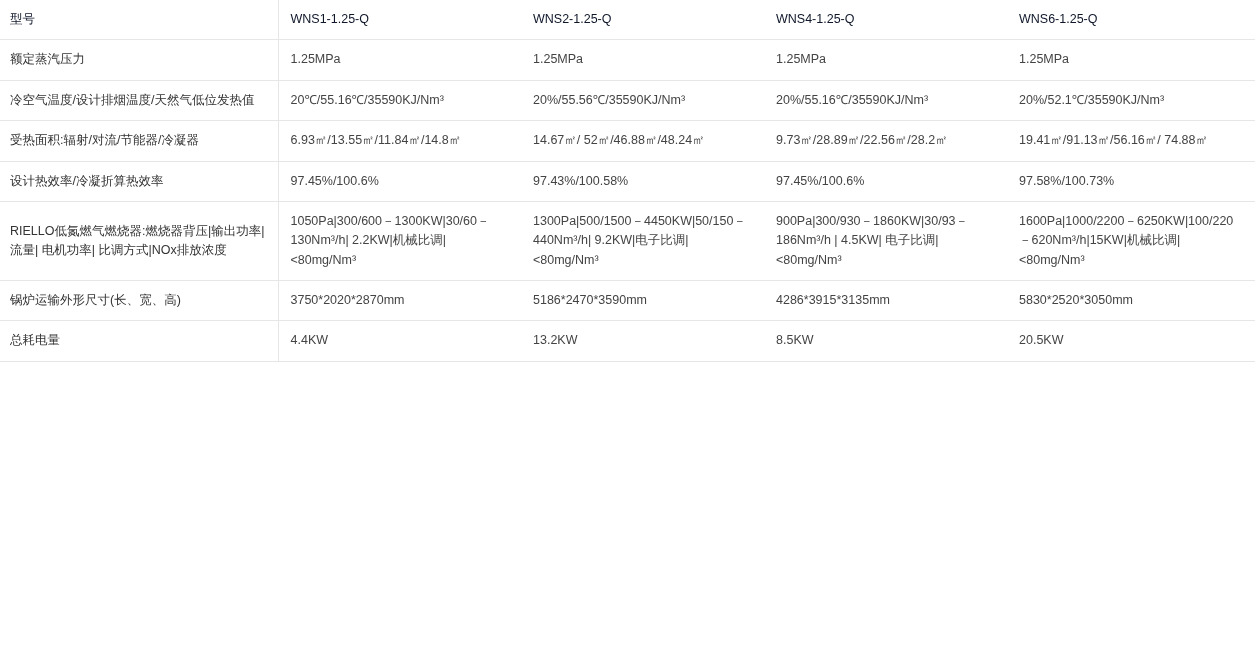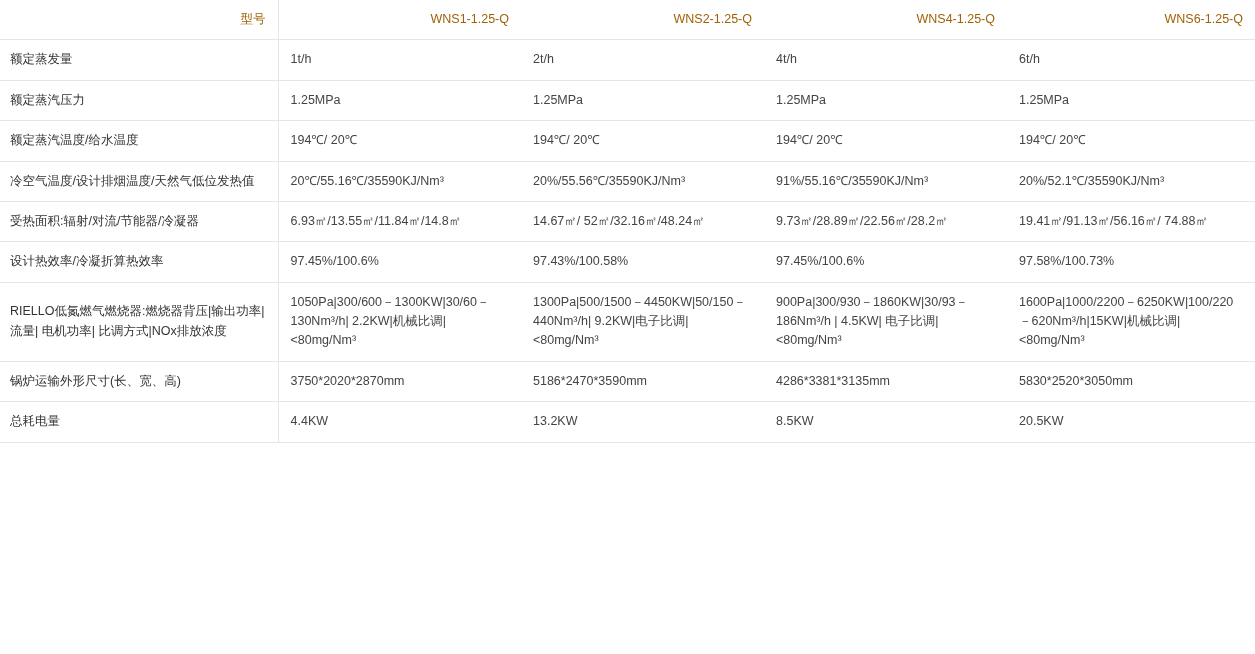--- a/index.html
+++ b/index.html
@@ -32,23 +32,22 @@
     line-height: 1.55;
     color: #444444;
     word-break: break-word;
   }
   table.spec-table td.label {
     border-right: 1px solid #e6e6e6;
     color: #333333;
     padding-left: 10px;
   }
   table.spec-table tr.head td {
-    color: #a16207;
+    color: #0f172a;
     font-weight: normal;
-    text-align: right;
   }
   table.spec-table tr:last-child td {
     border-bottom: 1px solid #e6e6e6;
   }
   .nowrap-cell { white-space: normal; }
 </style>
 </head>
 <body>
 
 <table class="spec-table">
@@ -61,59 +60,45 @@
   </colgroup>
   <tbody>
     <tr class="head">
       <td class="label">型号</td>
       <td>WNS1-1.25-Q</td>
       <td>WNS2-1.25-Q</td>
       <td>WNS4-1.25-Q</td>
       <td>WNS6-1.25-Q</td>
     </tr>
 
-    <tr>
-      <td class="label">额定蒸发量</td>
-      <td>1t/h</td>
-      <td>2t/h</td>
-      <td>4t/h</td>
-      <td>6t/h</td>
-    </tr>
 
     <tr>
       <td class="label">额定蒸汽压力</td>
       <td>1.25MPa</td>
       <td>1.25MPa</td>
       <td>1.25MPa</td>
       <td>1.25MPa</td>
     </tr>
 
-    <tr>
-      <td class="label">额定蒸汽温度/给水温度</td>
-      <td>194℃/ 20℃</td>
-      <td>194℃/ 20℃</td>
-      <td>194℃/ 20℃</td>
-      <td>194℃/ 20℃</td>
-    </tr>
 
 
 
 
     <tr>
       <td class="label">冷空气温度/设计排烟温度/天然气低位发热值</td>
       <td>20℃/55.16℃/35590KJ/Nm³</td>
       <td>20%/55.56℃/35590KJ/Nm³</td>
-      <td>91%/55.16℃/35590KJ/Nm³</td>
+      <td>20%/55.16℃/35590KJ/Nm³</td>
       <td>20%/52.1℃/35590KJ/Nm³</td>
     </tr>
 
     <tr>
       <td class="label">受热面积:辐射/对流/节能器/冷凝器</td>
       <td>6.93㎡/13.55㎡/11.84㎡/14.8㎡</td>
-      <td>14.67㎡/ 52㎡/32.16㎡/48.24㎡</td>
+      <td>14.67㎡/ 52㎡/46.88㎡/48.24㎡</td>
       <td>9.73㎡/28.89㎡/22.56㎡/28.2㎡</td>
       <td>19.41㎡/91.13㎡/56.16㎡/ 74.88㎡</td>
     </tr>
 
 
     <tr>
       <td class="label">设计热效率/冷凝折算热效率</td>
       <td>97.45%/100.6%</td>
       <td>97.43%/100.58%</td>
       <td>97.45%/100.6%</td>
@@ -126,21 +111,21 @@
       <td class="nowrap-cell">1300Pa|500/1500－4450KW|50/150－440Nm³/h| 9.2KW|电子比调| &lt;80mg/Nm³</td>
       <td class="nowrap-cell">900Pa|300/930－1860KW|30/93－186Nm³/h | 4.5KW| 电子比调|&lt;80mg/Nm³</td>
       <td class="nowrap-cell">1600Pa|1000/2200－6250KW|100/220－620Nm³/h|15KW|机械比调| &lt;80mg/Nm³</td>
     </tr>
 
 
     <tr>
       <td class="label">锅炉运输外形尺寸(长、宽、高)</td>
       <td>3750*2020*2870mm</td>
       <td>5186*2470*3590mm</td>
-      <td>4286*3381*3135mm</td>
+      <td>4286*3915*3135mm</td>
       <td>5830*2520*3050mm</td>
     </tr>
 
 
     <tr>
       <td class="label">总耗电量</td>
       <td>4.4KW</td>
       <td>13.2KW</td>
       <td>8.5KW</td>
       <td>20.5KW</td>

